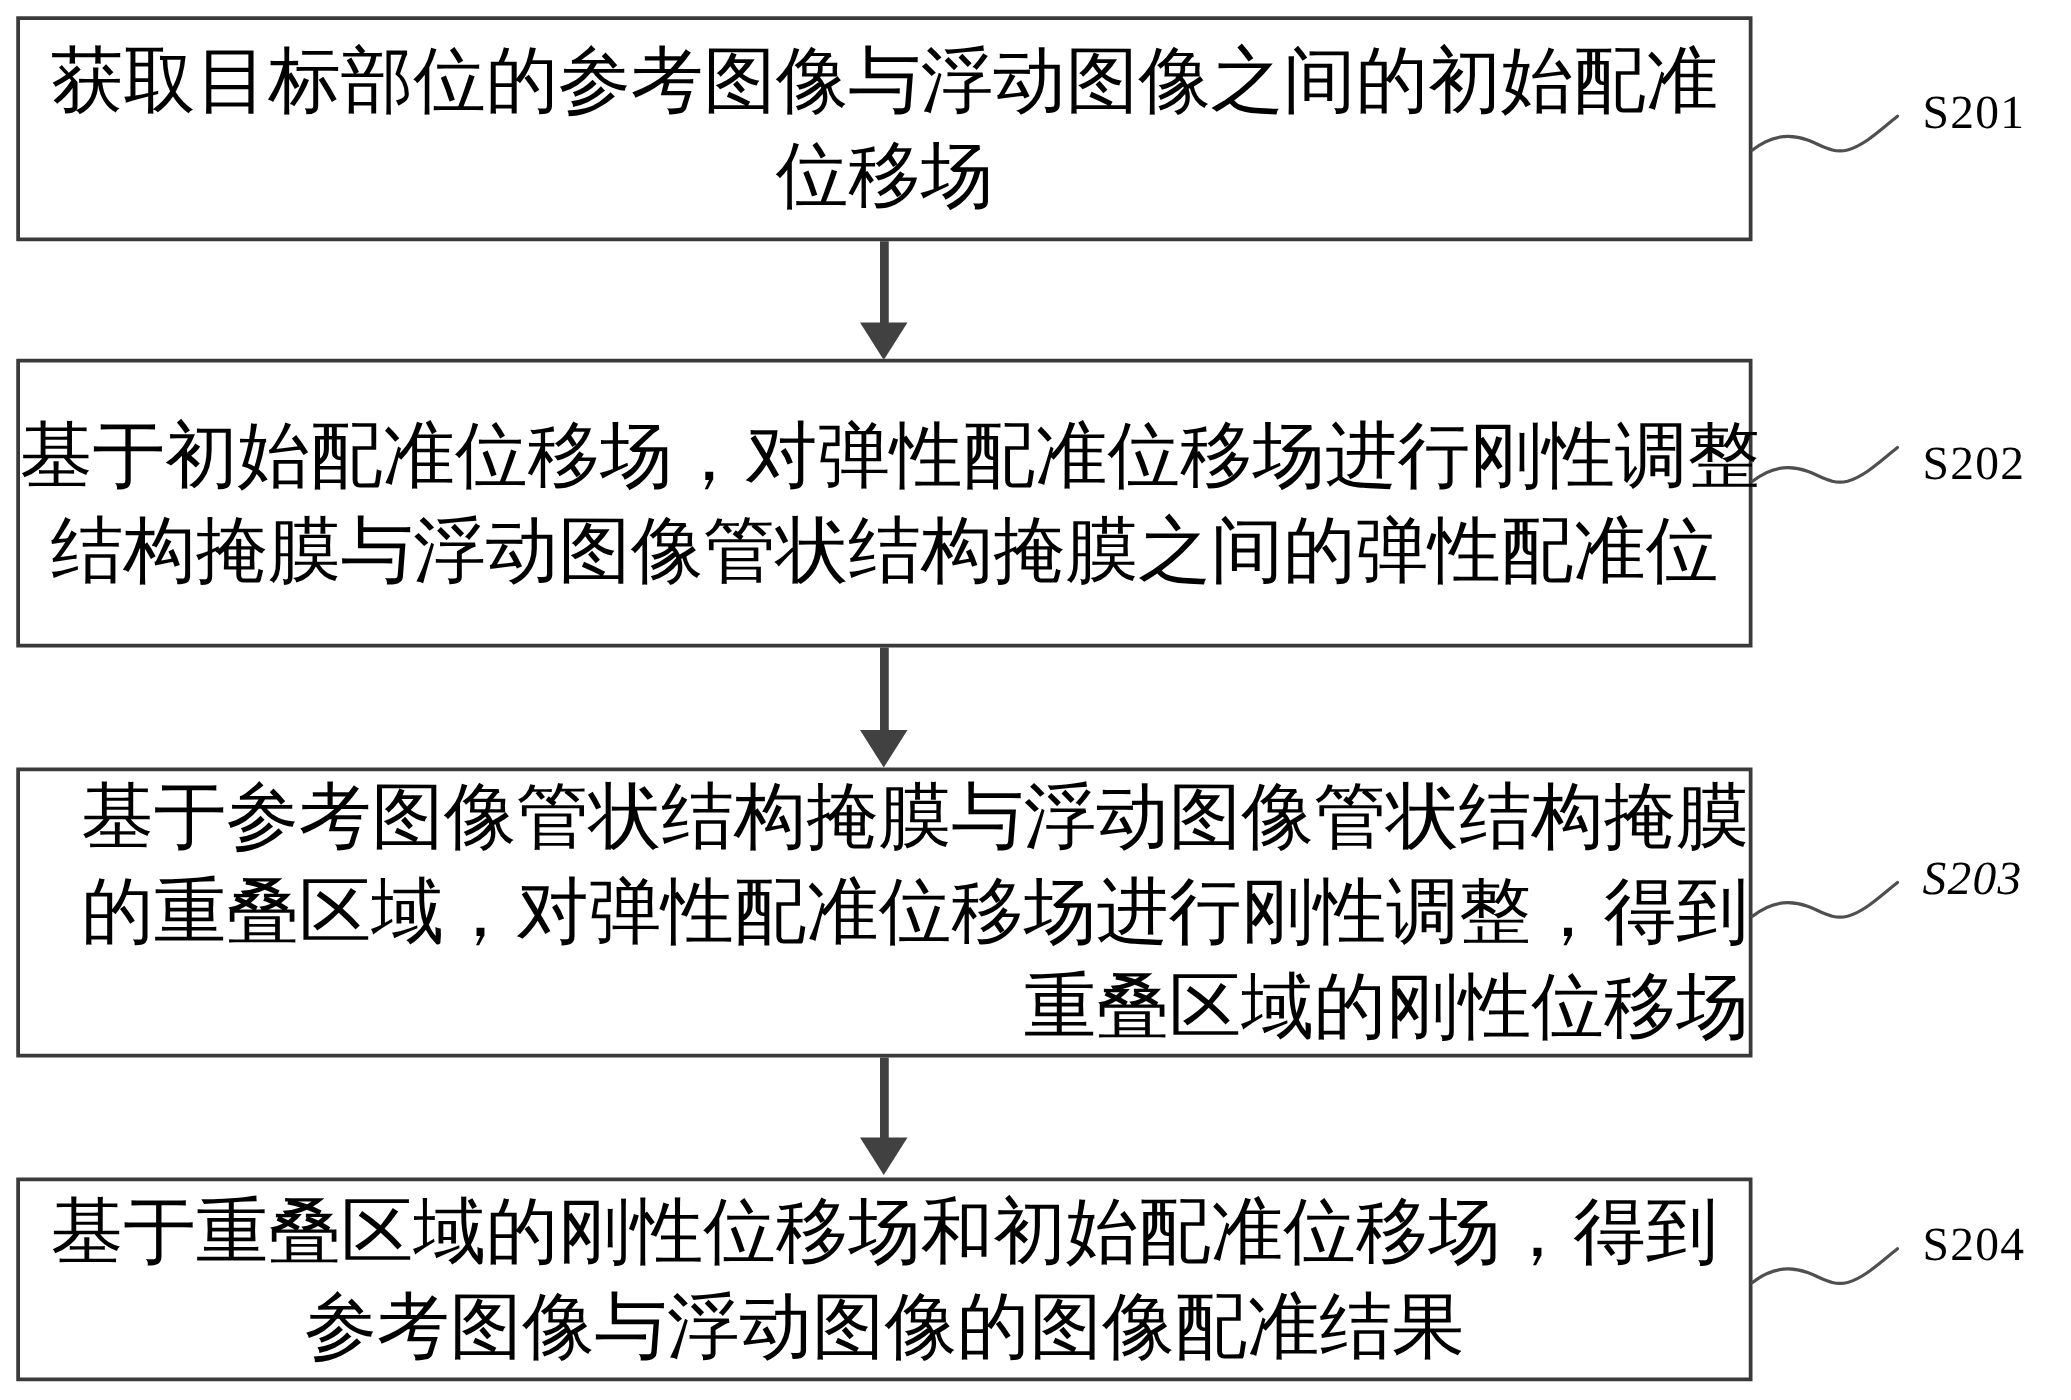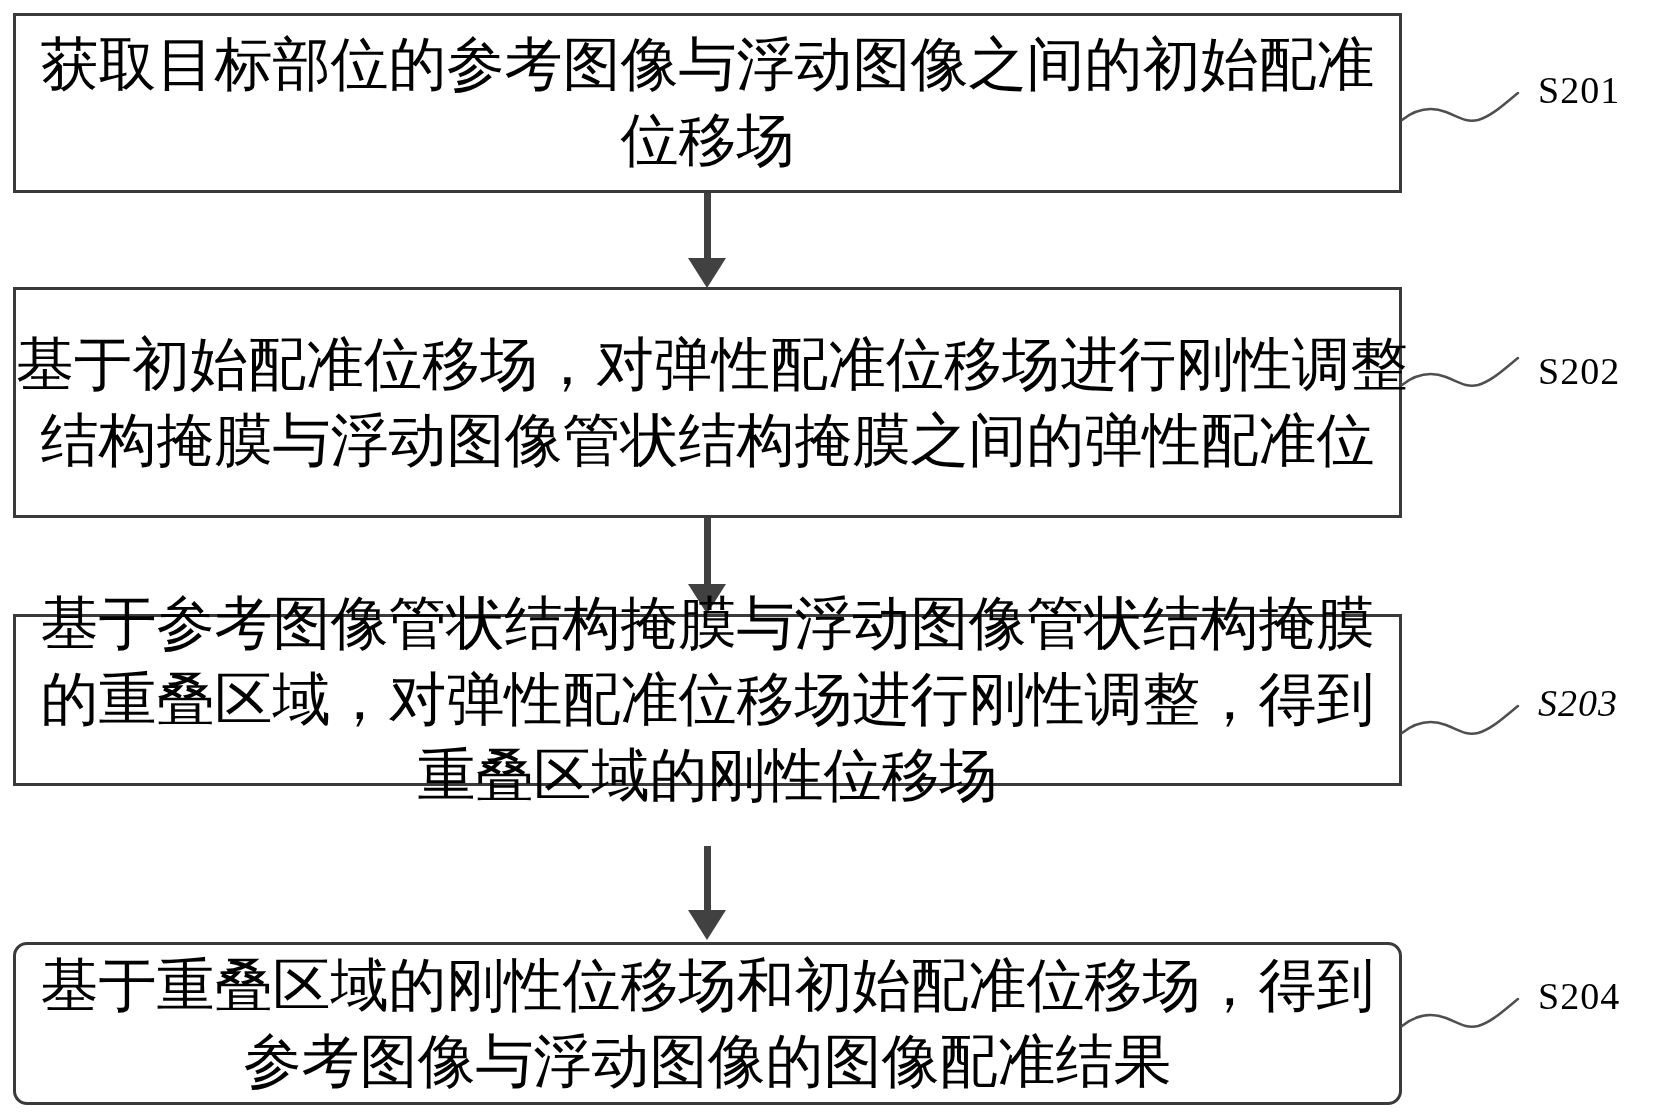--- a/index.html
+++ b/index.html
@@ -28,22 +28,22 @@
   }
   .box-line {
     text-align: center;
     font-size: 58px;
     line-height: 76px;
     color: #000000;
     white-space: nowrap;
   }
   #box1 { top: 13px;  height: 180px; }
   #box2 { top: 287px; height: 231px; }
-  #box3 { top: 614px; height: 172px; }
-  #box4 { top: 942px; height: 163px; border-radius: 14px; }
+  #box3 { top: 614px; height: 232px; align-items: flex-end; }
+  #box4 { top: 942px; height: 163px; }
 
   .arrow-shaft {
     position: absolute;
     left: 704px;
     width: 7px;
     background: #414141;
   }
   .arrow-head {
     position: absolute;
     left: 688px;

